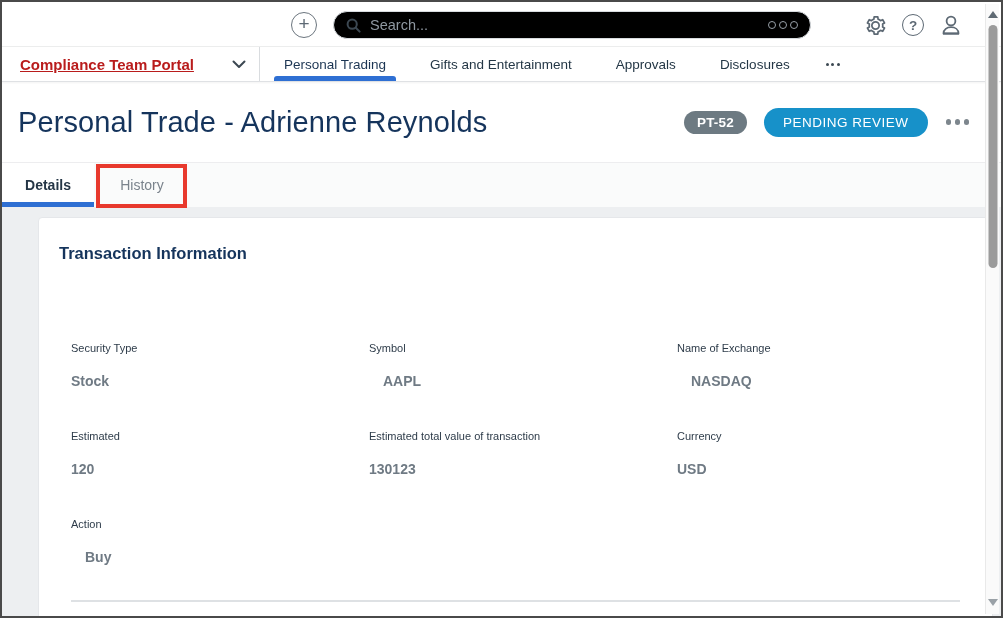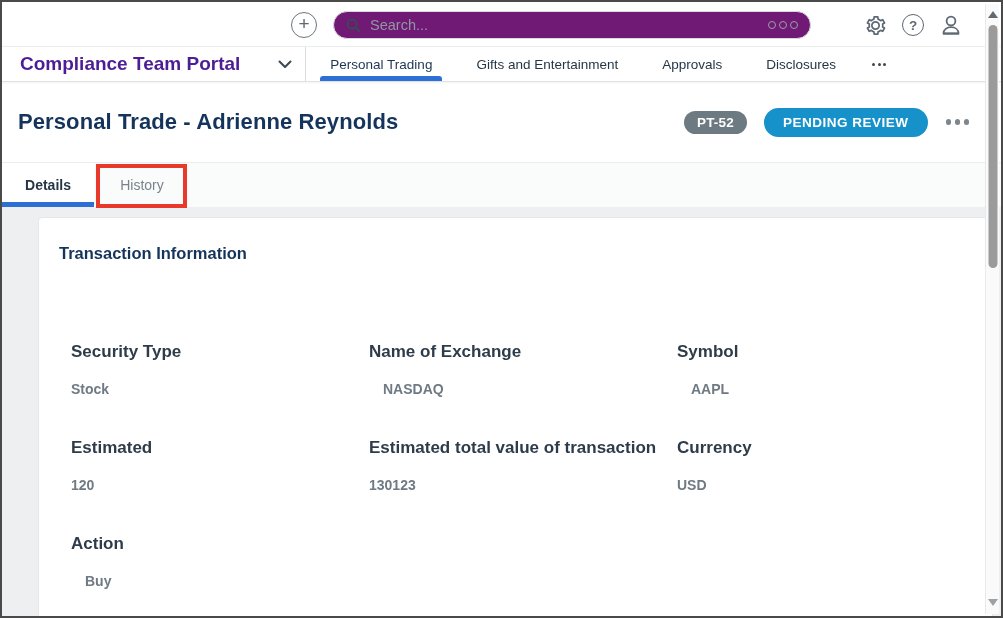--- a/index.html
+++ b/index.html
@@ -22,62 +22,62 @@
   }
   
   .topbar{height:45px;background:#fff;border-bottom:1px solid #eceded;position:relative;flex:0 0 45px;}
   .plus-btn{
     position:absolute;left:289px;top:10px;width:26px;height:26px;border:1.6px solid #6b757e;
     border-radius:50%;color:#5d6974;font-size:19px;line-height:22px;text-align:center;cursor:pointer;
     font-weight:400;
   }
   .searchbar{
     position:absolute;left:331px;top:9px;width:478px;height:28px;border:1.5px solid #d7dbdf;
-    border-radius:15px;display:flex;align-items:center;padding:0 12px;background:#701a75;
+    border-radius:15px;display:flex;align-items:center;padding:0 12px;background:#000000;
   }
   .search-icon{display:inline-flex;margin-right:9px;}
   .search-placeholder{color:#8f98a1;font-size:14.5px;flex:1;}
   .search-more{display:inline-flex;gap:3px;align-items:center;}
   .search-more i{display:block;width:8px;height:8px;border:1.6px solid #98a0a8;border-radius:50%;}
   .topbar-right{position:absolute;right:38px;top:11px;display:flex;align-items:center;gap:15px;}
   .help-btn{
     width:22px;height:22px;border:1.7px solid var(--icon-gray);border-radius:50%;color:var(--icon-gray);
     font-size:13.5px;font-weight:700;display:flex;align-items:center;justify-content:center;cursor:pointer;
   }
   .icon-btn{cursor:pointer;display:inline-flex;}
   
   .navbar{
     height:35px;flex:0 0 35px;background:#fff;display:flex;align-items:center;
     border-bottom:1px solid #dfe1e4;box-shadow:0 1px 2px rgba(0,0,0,.05);position:relative;z-index:2;
   }
-  .portal-name{margin-left:18px;font-size:19px;font-weight:700;color:#4c1d95;cursor:pointer;}
+  .portal-name{margin-left:18px;font-size:15px;font-weight:700;color:#b91c1c;cursor:pointer;text-decoration:underline;}
   .portal-chevron{margin-left:38px;display:inline-flex;cursor:pointer;}
   .nav-sep{width:1px;height:34px;background:#d9dcdf;margin-left:13px;}
   .nav-tabs{display:flex;height:100%;align-items:center;margin-left:2px;}
   .ntab{
     position:relative;height:100%;display:flex;align-items:center;padding:0 22px;
     font-size:13.5px;color:#243746;cursor:pointer;white-space:nowrap;justify-content:flex-end;
   }
   .ntab.active .ntab-label{color:#1c3553;}
   .ntab.active::after{
     content:"";position:absolute;left:12px;right:12px;bottom:0;height:5px;
     background:var(--accent-blue);border-radius:3px 3px 0 0;
   }
   .nav-more{display:flex;gap:2.5px;margin-left:10px;cursor:pointer;padding:6px 4px;}
   .nav-more i{width:3px;height:3px;border-radius:50%;background:#3c4852;display:block;}
   
   .page-header{height:80px;flex:0 0 80px;background:#fff;display:flex;align-items:center;padding:0 30px 0 16px;}
-  .page-title{font-size:22px;font-weight:700;color:var(--navy);letter-spacing:.1px;}
+  .page-title{font-size:29px;font-weight:400;color:var(--navy);letter-spacing:.1px;}
   .header-right{margin-left:auto;display:flex;align-items:center;}
   .id-badge{
     background:var(--badge-gray);color:#fff;font-size:13.5px;font-weight:700;
     padding:4px 13px;border-radius:13px;letter-spacing:.2px;
   }
   .status-pill{
-    background:var(--status-blue);color:#fff;font-size:13.5px;font-weight:700;letter-spacing:.5px;
+    background:var(--status-blue);color:#fff;font-size:13.5px;font-weight:400;letter-spacing:.5px;
     padding:7px 19px;border-radius:16px;margin-left:17px;cursor:pointer;
   }
   .kebab{display:flex;gap:3.5px;margin-left:16px;cursor:pointer;padding:6px 2px;}
   .kebab i{width:5.5px;height:5.5px;border-radius:50%;background:#7d868d;display:block;}
   
   .tab-strip{
     height:45px;flex:0 0 45px;background:#fafbfb;border-top:1px solid #ededef;
     display:flex;position:relative;
   }
   .dtab{
@@ -96,21 +96,21 @@
   .content{flex:1 1 auto;background:var(--content-bg);overflow:hidden;padding:10px 8px 0 36px;}
   .card{
     background:#fff;border:1px solid #e5e7ea;border-radius:4px;min-height:500px;
     padding:26px 20px 0 20px;width:100%;max-width:958px;
   }
   .card-title{font-size:16.5px;font-weight:700;color:var(--navy);}
   .field-grid{
     display:grid;grid-template-columns:298px 308px auto;row-gap:41px;
     margin:79px 0 0 12px;
   }
-  .field-label{font-size:17px;font-weight:700;color:var(--label-navy);}
+  .field-label{font-size:11px;font-weight:400;color:var(--label-navy);}
   .field-value{font-size:14px;color:var(--value-gray);margin-top:19px;font-weight:bold;}
   .field.indent .field-value{padding-left:14px;}
   .card-divider{border-top:2px solid #dee1e4;margin:35px 12px 0 12px;}
   
   .scrollbar{
     position:absolute;top:2px;right:2px;bottom:2px;width:14px;background:#fafafa;
     border-left:1px solid #e9e9e9;z-index:5;
   }
   .sb-up{
     position:absolute;top:7px;left:50%;transform:translateX(-50%);
@@ -222,26 +222,26 @@
 
   <div class="content">
     <div class="card">
       <div class="card-title">Transaction Information</div>
       <div class="field-grid">
           <div class="field">
     <div class="field-label">Security Type</div>
     <div class="field-value">Stock</div>
   </div>
           <div class="field indent">
+    <div class="field-label">Symbol</div>
+    <div class="field-value">AAPL</div>
+  </div>
+          <div class="field indent">
     <div class="field-label">Name of Exchange</div>
     <div class="field-value">NASDAQ</div>
-  </div>
-          <div class="field indent">
-    <div class="field-label">Symbol</div>
-    <div class="field-value">AAPL</div>
   </div>
           <div class="field">
     <div class="field-label">Estimated</div>
     <div class="field-value">120</div>
   </div>
           <div class="field">
     <div class="field-label">Estimated total value of transaction</div>
     <div class="field-value">130123</div>
   </div>
           <div class="field">

